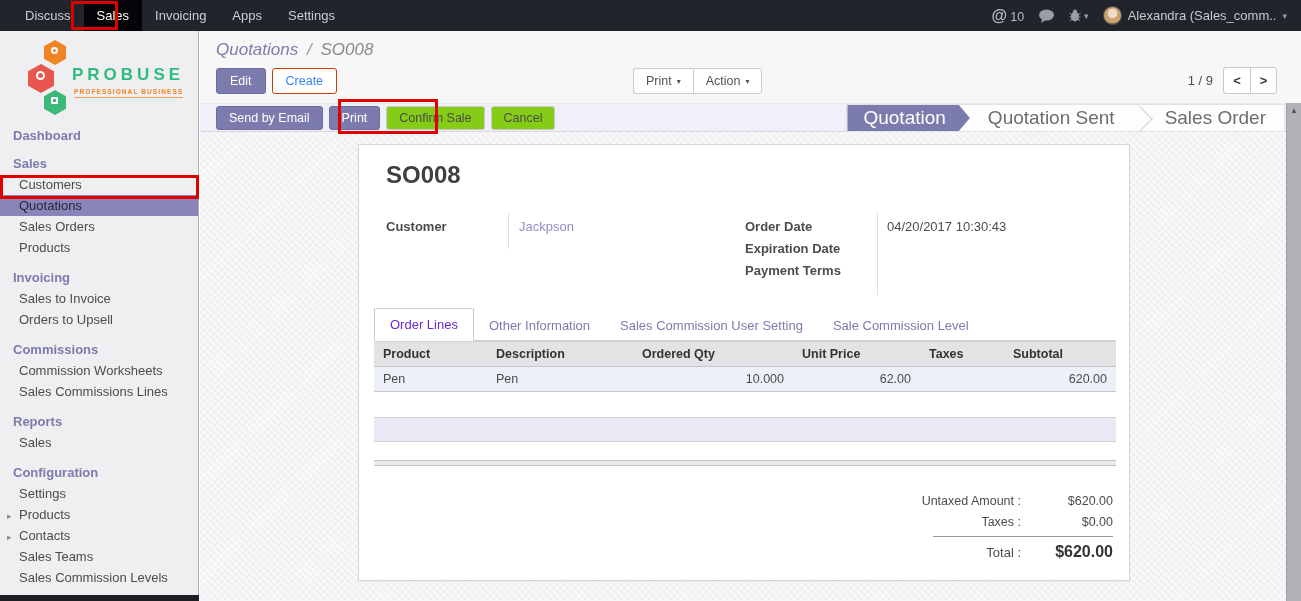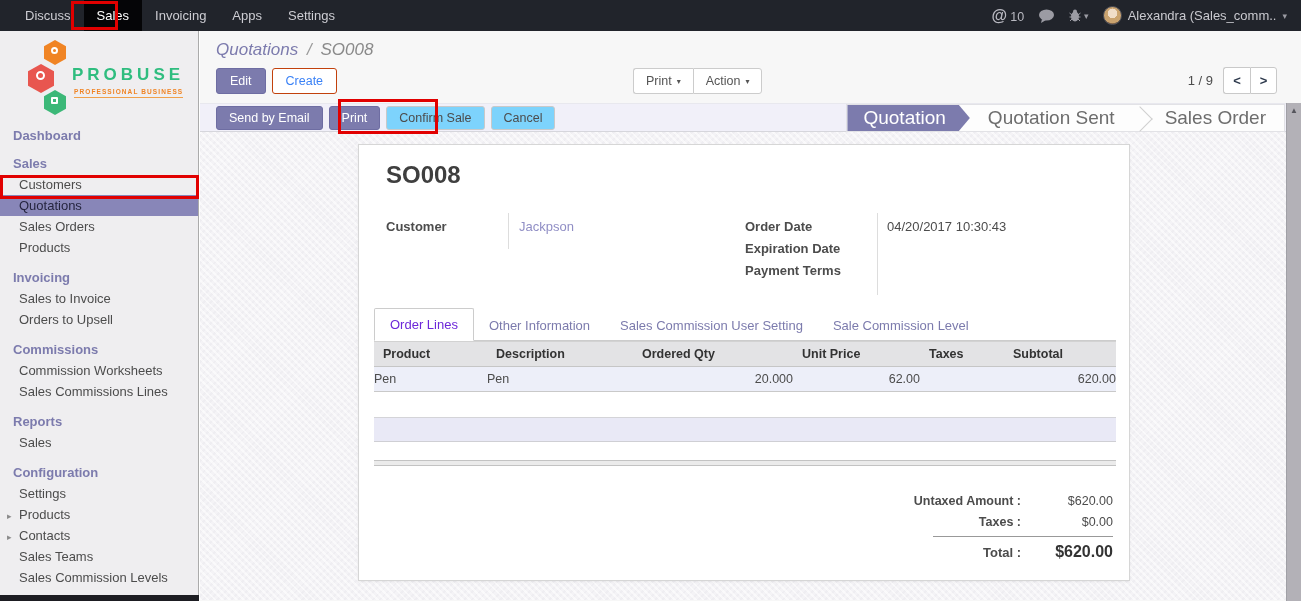--- a/index.html
+++ b/index.html
@@ -78,21 +78,21 @@
   .pager-btn:first-child { border-radius: 3px 0 0 3px; border-right: none; }
   .pager-btn:last-child { border-radius: 0 3px 3px 0; }
 
   
   .statusbar { position: relative; width: 100%; height: 29px; background: #f1f0f9;
                border-top: 1px solid #e8e8ee; border-bottom: 1px solid #d6d6dc; }
   .sb-buttons { position: absolute; left: 16px; top: 2px; display: flex; gap: 6px; }
   .sb-btn { height: 24px; padding: 0 12px; font-size: 12.5px; border-radius: 3px;
             cursor: pointer; line-height: 22px; }
   .sb-btn.primary { background: #7c7bad; border: 1px solid #6e6da2; color: #fff; }
-  .sb-btn.default { background: #7dd3fc; border: 1px solid #c9c9c9; color: #4c4c4c; }
+  .sb-btn.default { background: #84cc16; border: 1px solid #c9c9c9; color: #4c4c4c; }
   .stages { position: absolute; right: 16px; top: 0; height: 28px; display: flex; align-items: stretch;
             background: #fdfdfd; border: 1px solid #e2e2e6; }
   .stage { font-size: 19px; display: flex; align-items: center; padding: 0 18px; color: #6d6d6d;
            cursor: pointer; position: relative; }
   .stage.active { background: #7c7bad; color: #fff; padding: 0 24px 0 16px;
                   clip-path: polygon(0 0, calc(100% - 11px) 0, 100% 50%, calc(100% - 11px) 100%, 0 100%); }
   .stage-sep { width: 14px; position: relative; }
   .stage-sep::after { content: ""; position: absolute; left: -2px; top: 5px; width: 17px; height: 17px;
                       border-top: 1px solid #cfcfcf; border-right: 1px solid #cfcfcf;
                       transform: rotate(45deg); background: transparent; }
@@ -116,34 +116,34 @@
             border-bottom: 1px solid #ccc; display: flex; align-items: flex-end; }
   .tab { font-size: 13px; padding: 8px 15px; cursor: pointer; color: #7c7bad; margin-bottom: -1px; }
   .tab.active { background: #fff; border: 1px solid #ccc; border-bottom: 1px solid #fff;
                 border-radius: 2px 2px 0 0; color: #6d28d9; }
 
   
   .olines { position: absolute; left: 15px; top: 196px; width: 742px; border-collapse: collapse;
             table-layout: fixed; font-size: 12.5px; }
   .olines th { background: #e3e3e5; color: #333; font-weight: bold; text-align: left;
                padding: 5px 9px; border-bottom: 1px solid #c6c6c6; border-top: 1px solid #d2d2d2; }
-  .olines td { background: #edeff9; color: #4c4c4c; padding: 5px 0; border-bottom: 1px solid #c9c9c9; }
+  .olines td { background: #edeff9; color: #4c4c4c; padding: 5px 9px; border-bottom: 1px solid #c9c9c9; }
   .olines .num { text-align: right; }
   .olines tr { cursor: pointer; }
 
   .lavender-strip { position: absolute; left: 15px; top: 272px; width: 742px; height: 25px;
                     background: #e9e9f6; border-top: 1px solid #d4d4d8; border-bottom: 1px solid #cfcfd4;
                     cursor: pointer; }
   .double-line { position: absolute; left: 15px; top: 315px; width: 742px; height: 6px;
                  background: #ebebeb; border-top: 1px solid #c3c3c3; border-bottom: 1px solid #c3c3c3; }
 
   
   .totals { position: absolute; right: 16px; top: 349px; width: 320px; }
   .trow { display: flex; justify-content: flex-end; align-items: baseline; margin-bottom: 7px; }
-  .trow .tlabel { font-size: 12.5px; font-weight: bold; color: #4c4c4c; }
+  .trow .tlabel { font-size: 12.5px; font-weight: normal; color: #4c4c4c; }
   .trow .tvalue { width: 92px; text-align: right; font-size: 12.5px; color: #4c4c4c; }
   .totals hr { border: none; border-top: 1px solid #999; width: 180px; margin: 2px 0 6px auto; }
   .trow.grand .tlabel { font-size: 13px; }
   .trow.grand .tvalue { font-size: 16px; font-weight: bold; color: #333; }
 
   
   .scrollbar { position: absolute; left: 1286px; top: 103px; width: 15px; height: 498px;
                background: #b3b1b7; border-left: 1px solid #a0a0a6; cursor: pointer; }
   .scrollbar .up { display: block; text-align: center; font-size: 8px; color: #55555c; padding-top: 3px; }
 
@@ -333,21 +333,21 @@
             <th>Ordered Qty</th>
             <th>Unit Price</th>
             <th>Taxes</th>
             <th>Subtotal</th>
           </tr>
         </thead>
         <tbody>
           <tr>
             <td>Pen</td>
             <td>Pen</td>
-            <td class="num">20.000</td>
+            <td class="num">10.000</td>
             <td class="num">62.00</td>
             <td></td>
             <td class="num">620.00</td>
           </tr>
         </tbody>
       </table>
 
       <div class="lavender-strip"></div>
       <div class="double-line"></div>
 

